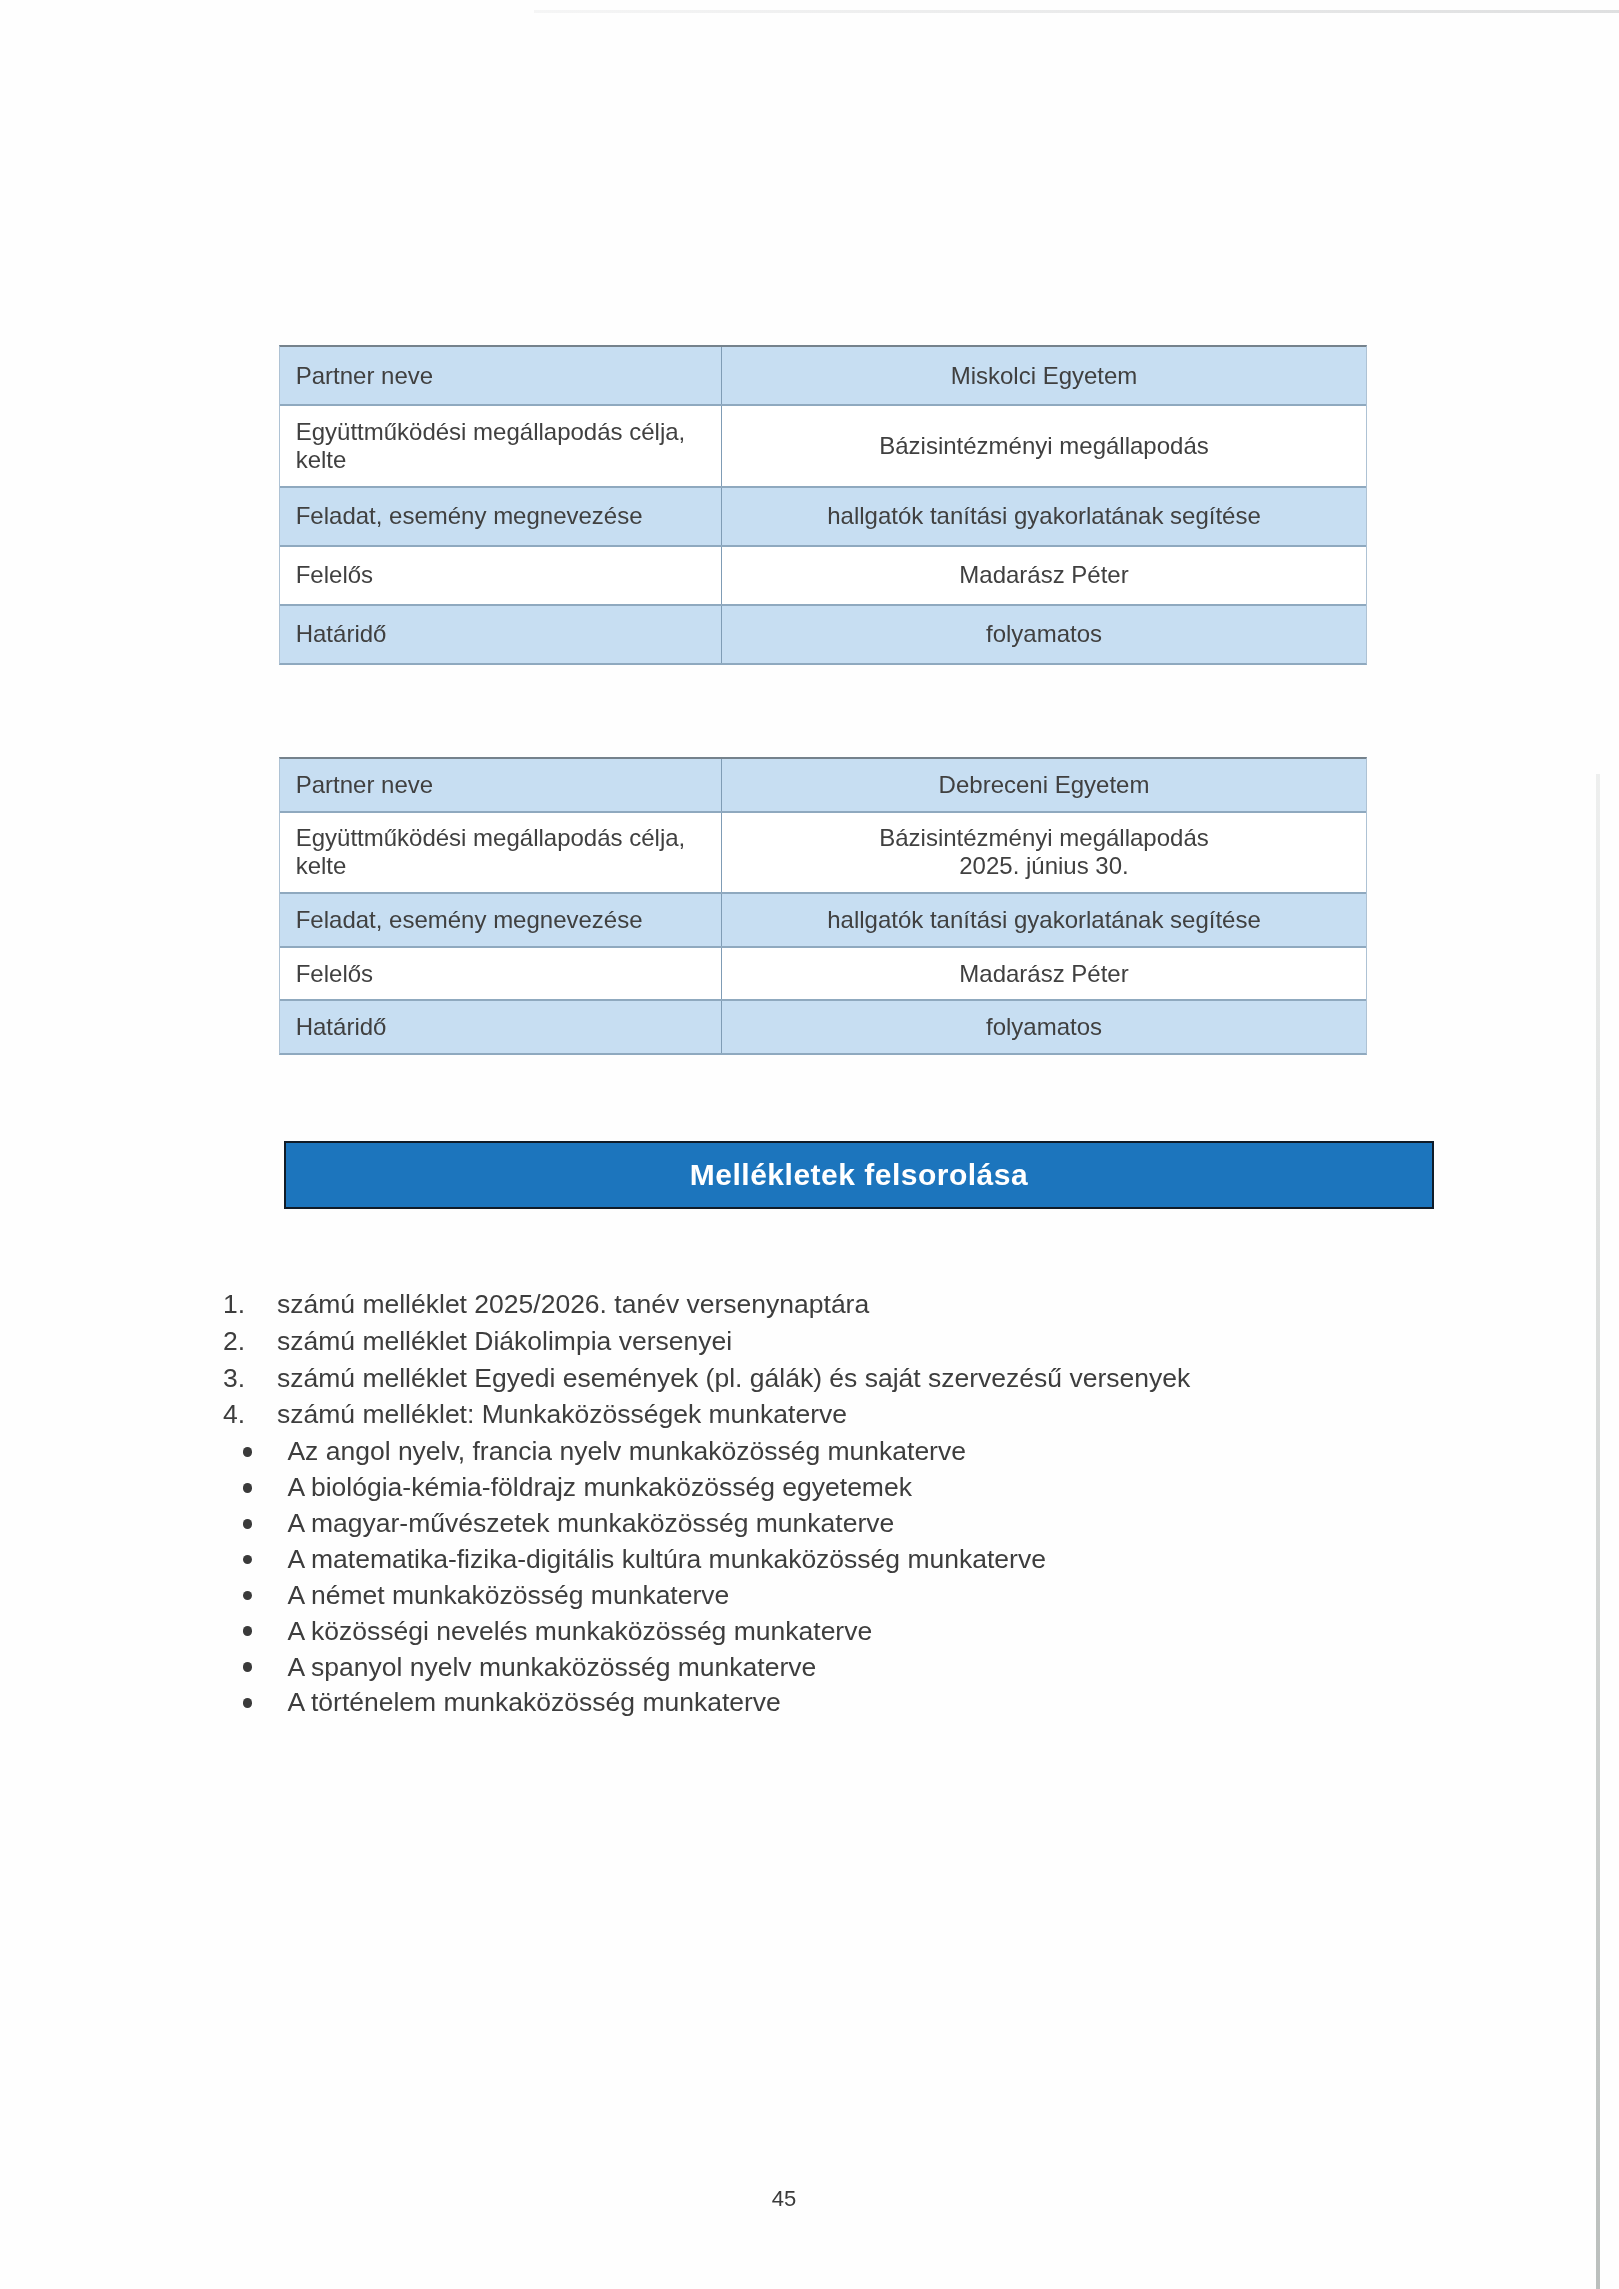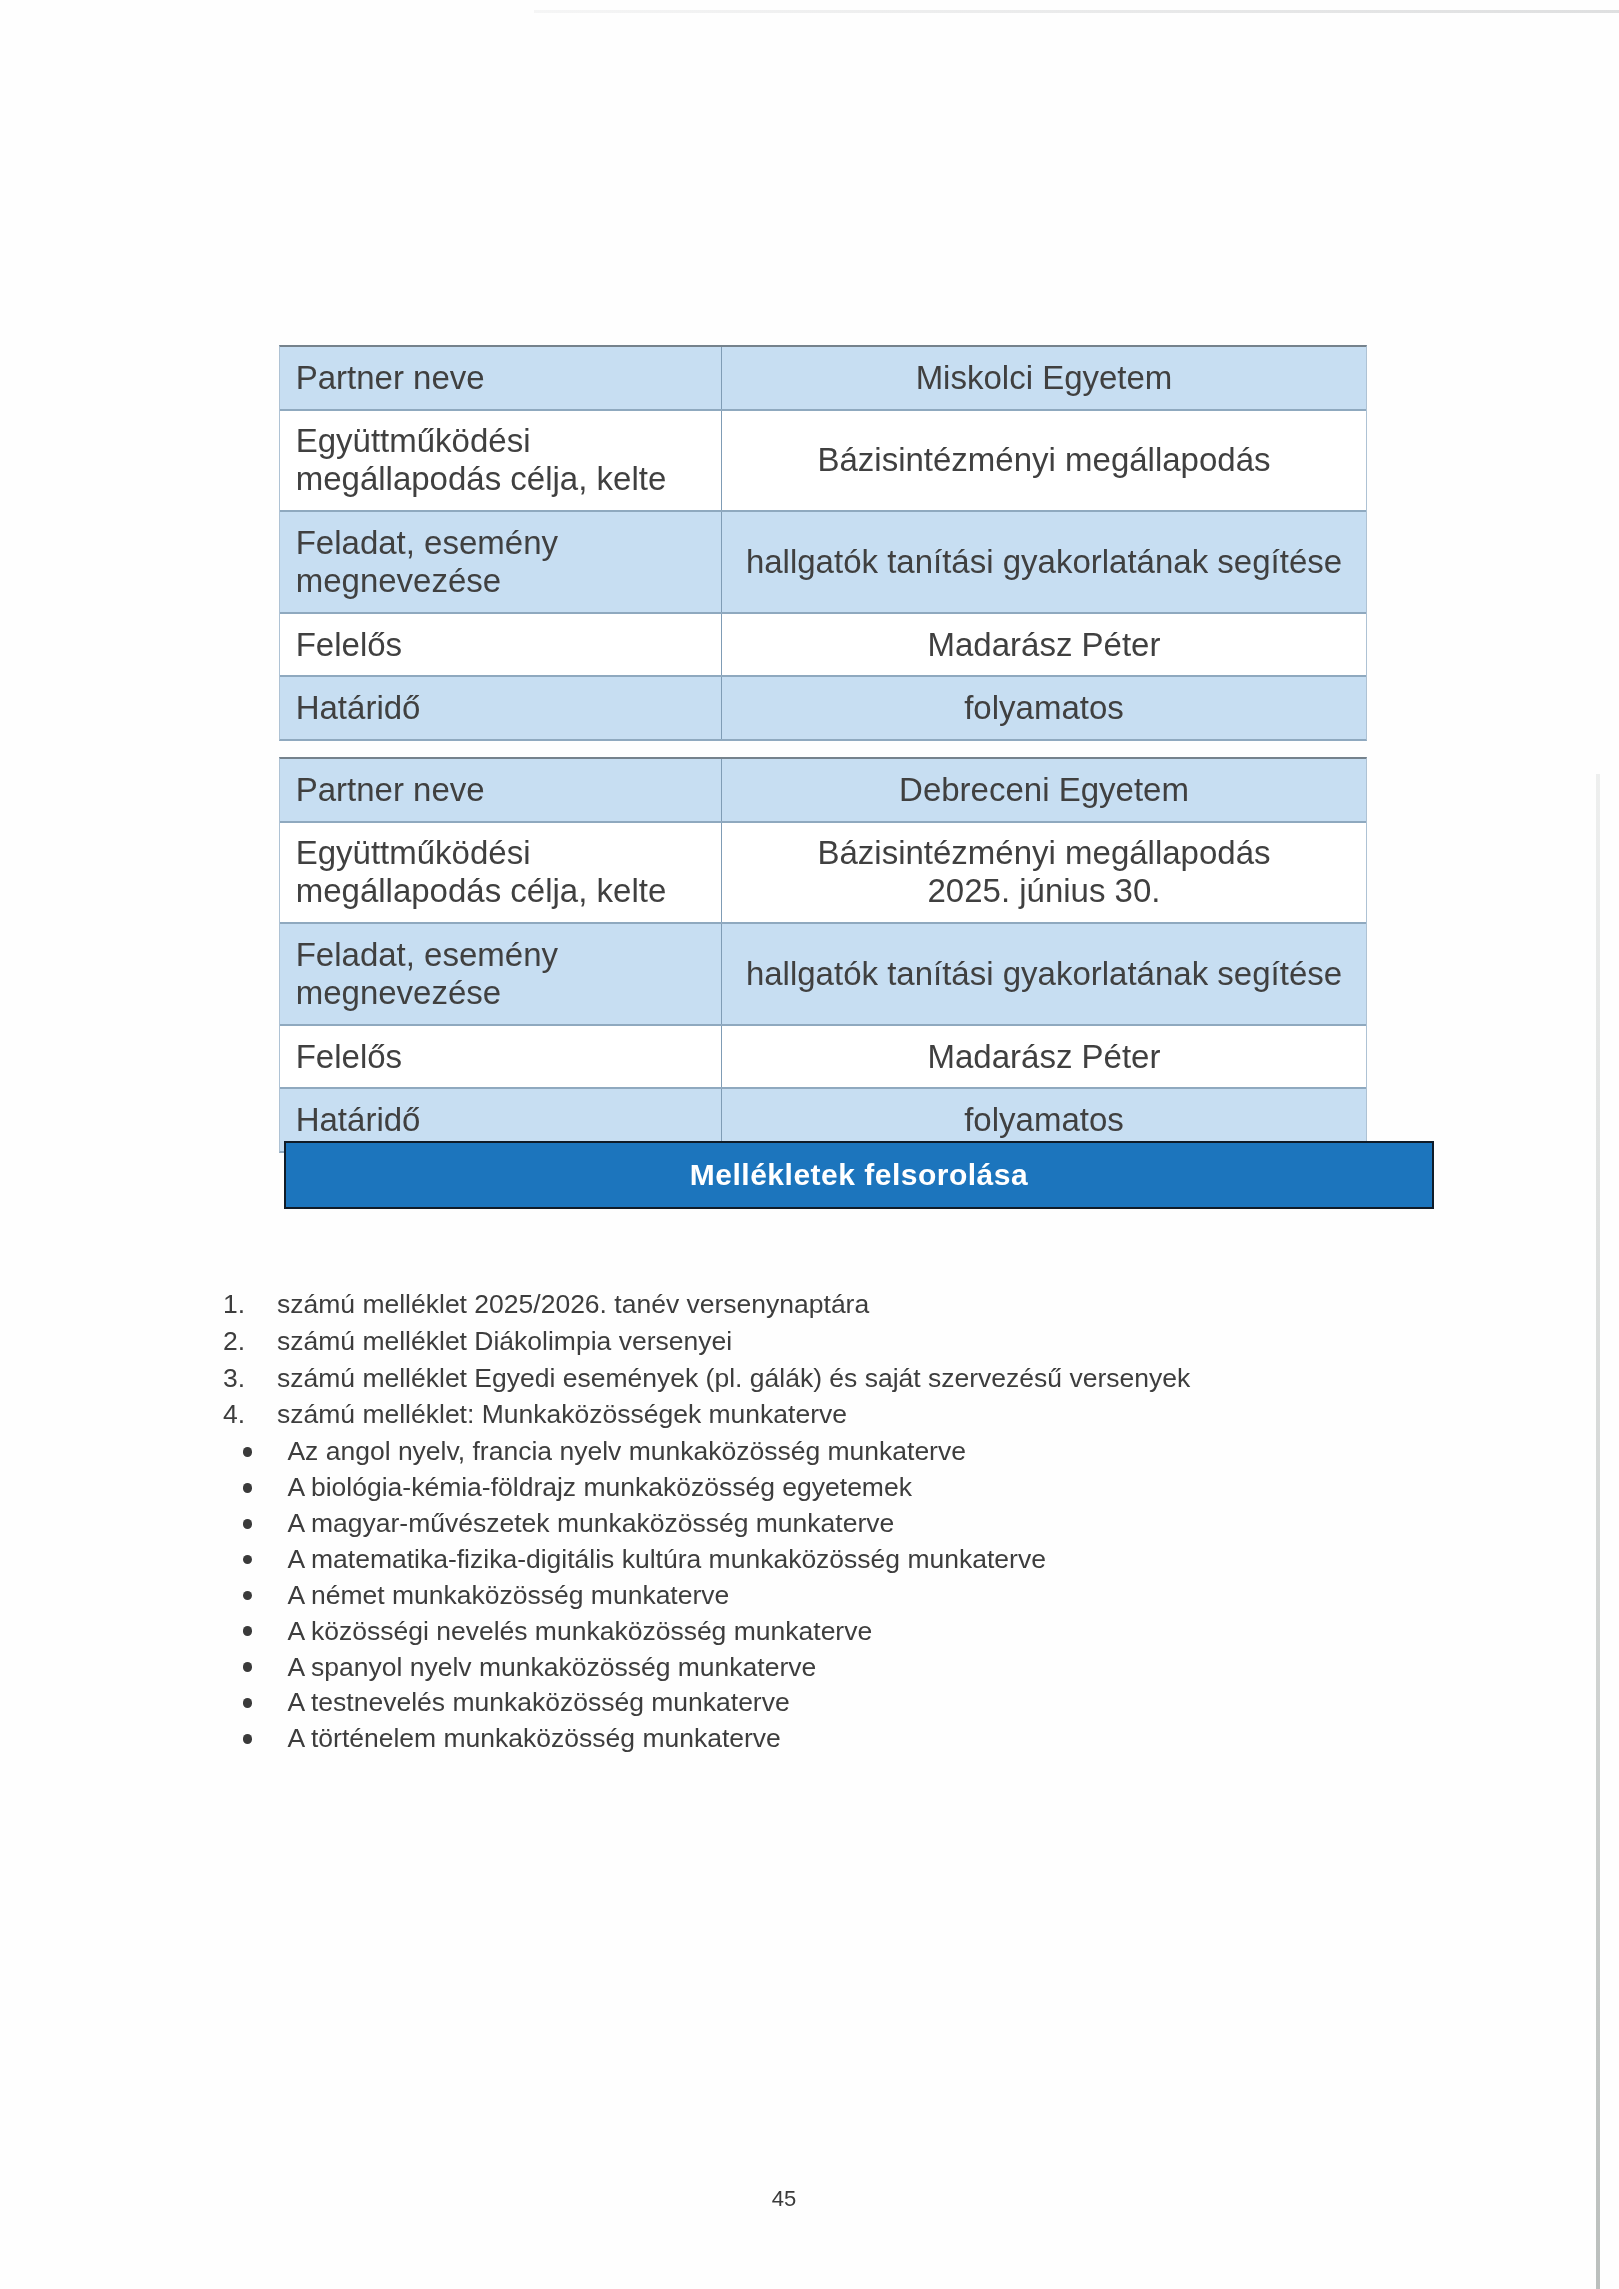--- a/index.html
+++ b/index.html
@@ -27,21 +27,21 @@
     font-size:27.4px;font-weight:bold;color:#1e1e1e;line-height:41px;
   }
   .heading .lines{max-width:843px;}
   
   .ptable{
     position:absolute;left:279px;width:1086px;
     border-top:2px solid #75828c;
     border-left:1px solid #aec2d4;
     border-right:1px solid #aec2d4;
     border-bottom:2px solid #8fa9bf;
-    font-size:33px;color:#404040;
+    font-size:24px;color:#404040;
   }
   .ptable-1{top:345px;}
   .ptable-2{top:757px;}
   .trow{
     display:flex;min-height:57px;
     border-bottom:2px solid #8fa9bf;
     background:#ffffff;
   }
   .ptable-2 .trow{min-height:51px;}
   .trow:last-child{border-bottom:none;}
@@ -188,24 +188,20 @@
         <div class="bullet-item">
           <span class="dot"></span>
           <span>A közösségi nevelés munkaközösség munkaterve</span>
         </div>
         <div class="bullet-item">
           <span class="dot"></span>
           <span>A spanyol nyelv munkaközösség munkaterve</span>
         </div>
         <div class="bullet-item">
           <span class="dot"></span>
-          <span>A testnevelés munkaközösség munkaterve</span>
-        </div>
-        <div class="bullet-item">
-          <span class="dot"></span>
           <span>A történelem munkaközösség munkaterve</span>
         </div>
       </div>
   </div>
 
   <div class="pagenum">45</div>
 
 </div>
 
 

